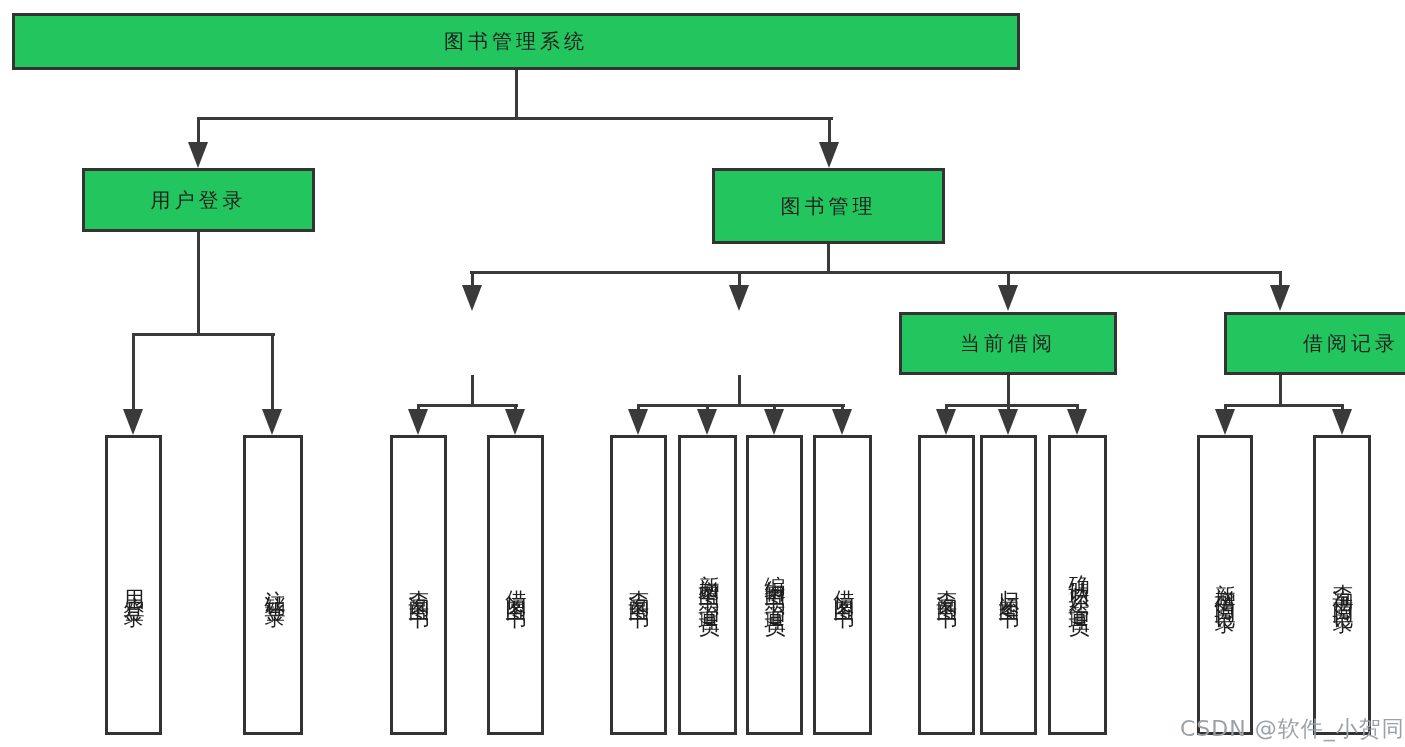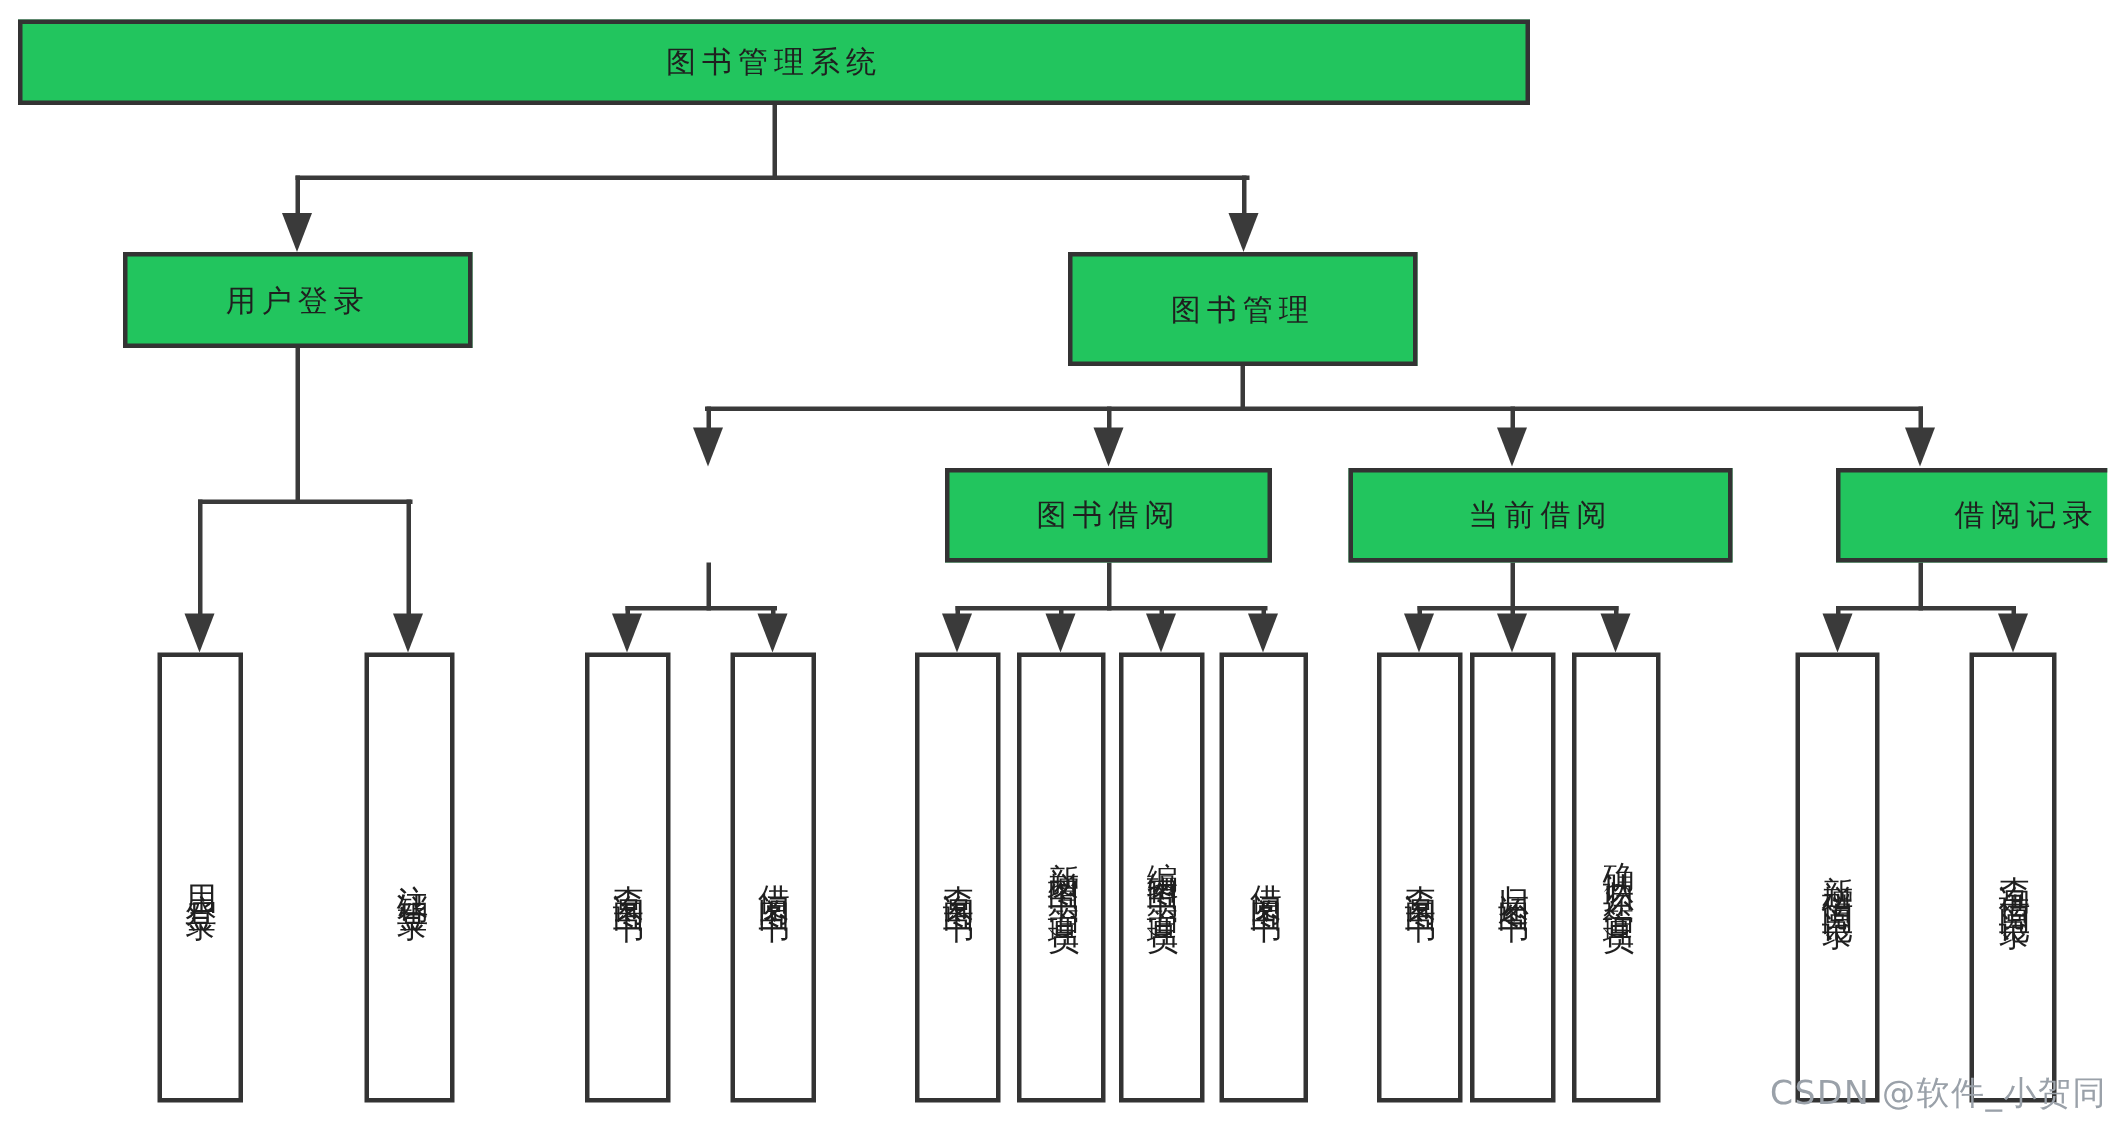--- a/index.html
+++ b/index.html
@@ -111,22 +111,21 @@
   <div class="ln" style="left:1224px;top:404px;width:3px;height:8px"></div>
   <div class="arr" style="left:1215px;top:409px"></div>
   <div class="ln" style="left:1341px;top:404px;width:3px;height:8px"></div>
   <div class="arr" style="left:1332px;top:409px"></div>
 
   <div class="box" style="left:12px;top:13px;width:1008px;height:57px">图书管理系统</div>
 
   <div class="box" style="left:82px;top:168px;width:233px;height:64px">用户登录</div>
   <div class="box" style="left:712px;top:168px;width:233px;height:76px">图书管理</div>
 
-  <div class="box" style="left:630px;top:312px;width:218px;height:63px">图书借阅</div>
-  <div class="box" style="left:899px;top:312px;width:256px;height:63px">当前借阅</div>
+  <div class="box" style="left:899px;top:312px;width:218px;height:63px">当前借阅</div>
   <div class="box" style="left:1224px;top:312px;width:254px;height:63px">借阅记录</div>
 
   <div class="leaf" style="left:105px;width:57px">用户登录</div>
   <div class="leaf" style="left:243px;width:60px">注销登录</div>
 
   <div class="leaf" style="left:390px;width:57px">查询图书</div>
   <div class="leaf" style="left:487px;width:57px">借阅图书</div>
 
   <div class="leaf" style="left:610px;width:57px">查询图书</div>
   <div class="leaf" style="left:678px;width:59px">新增图书（管理员）</div>

